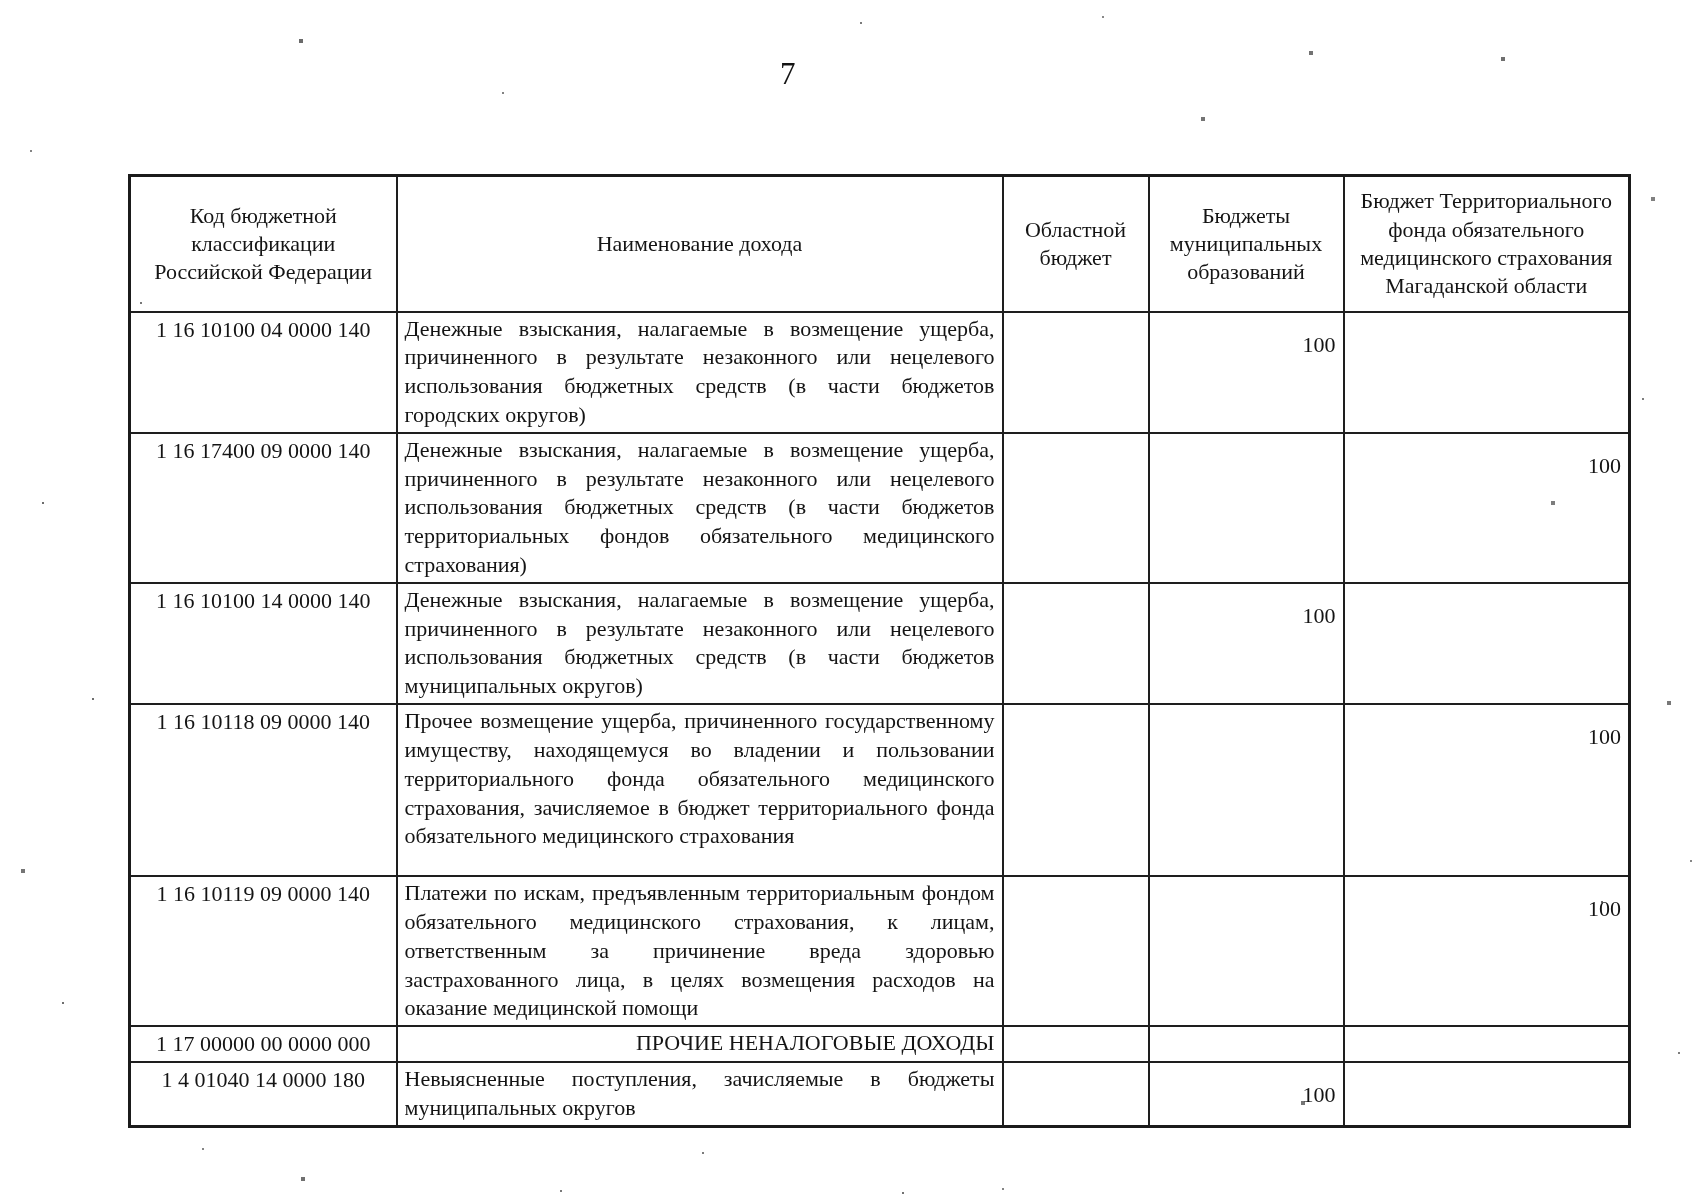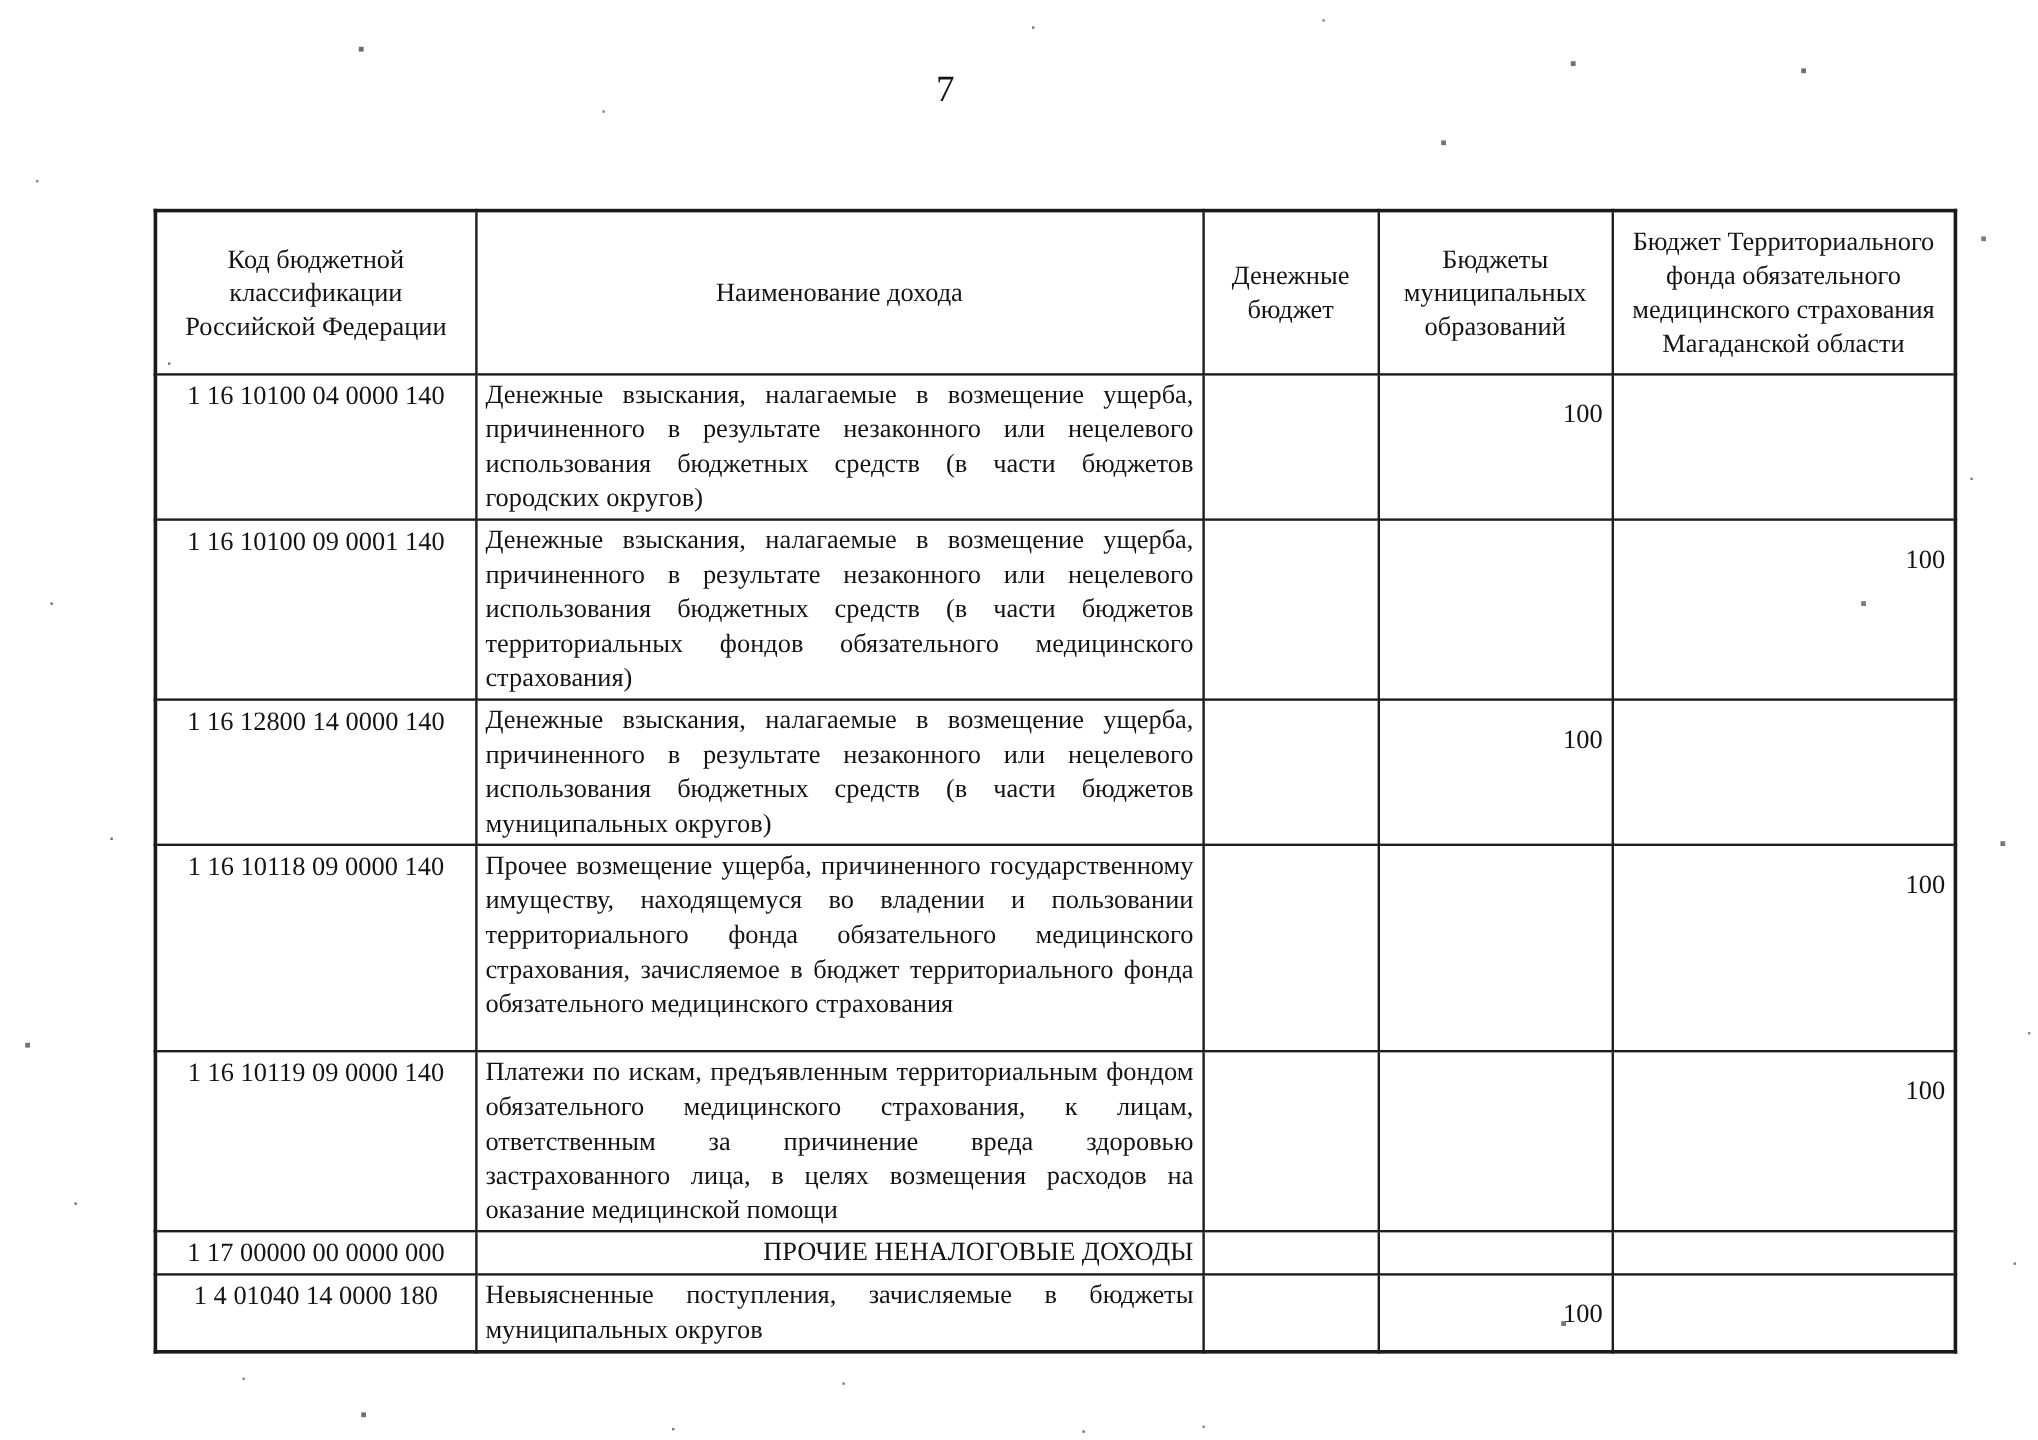--- a/index.html
+++ b/index.html
@@ -86,42 +86,42 @@
     <col style="width:267px">
     <col style="width:606px">
     <col style="width:146px">
     <col style="width:195px">
     <col style="width:286px">
   </colgroup>
   <thead>
     <tr style="height:136px">
       <th>Код бюджетной классификации Российской Федерации</th>
       <th>Наименование дохода</th>
-      <th>Денежные бюджет</th>
+      <th>Областной бюджет</th>
       <th>Бюджеты муниципальных образований</th>
       <th>Бюджет Территориального фонда обязательного медицинского страхования Магаданской области</th>
     </tr>
   </thead>
   <tbody>
     <tr style="height:115px">
       <td class="code">1 16 10100 04 0000 140</td>
       <td class="name">Денежные взыскания, налагаемые в возмещение ущерба, причиненного в результате незаконного или нецелевого использования бюджетных средств (в части бюджетов городских округов)</td>
       <td class="val"></td>
       <td class="val">100</td>
       <td class="val"></td>
     </tr>
     <tr style="height:140px">
-      <td class="code">1 16 10100 09 0001 140</td>
+      <td class="code">1 16 17400 09 0000 140</td>
       <td class="name">Денежные взыскания, налагаемые в возмещение ущерба, причиненного в результате незаконного или нецелевого использования бюджетных средств (в части бюджетов территориальных фондов обязательного медицинского страхования)</td>
       <td class="val"></td>
       <td class="val"></td>
       <td class="val">100</td>
     </tr>
     <tr style="height:115px">
-      <td class="code">1 16 12800 14 0000 140</td>
+      <td class="code">1 16 10100 14 0000 140</td>
       <td class="name">Денежные взыскания, налагаемые в возмещение ущерба, причиненного в результате незаконного или нецелевого использования бюджетных средств (в части бюджетов муниципальных округов)</td>
       <td class="val"></td>
       <td class="val">100</td>
       <td class="val"></td>
     </tr>
     <tr style="height:172px">
       <td class="code">1 16 10118 09 0000 140</td>
       <td class="name">Прочее возмещение ущерба, причиненного государственному имуществу, находящемуся во владении и пользовании территориального фонда обязательного медицинского страхования, зачисляемое в бюджет территориального фонда обязательного медицинского страхования</td>
       <td class="val"></td>
       <td class="val"></td>

